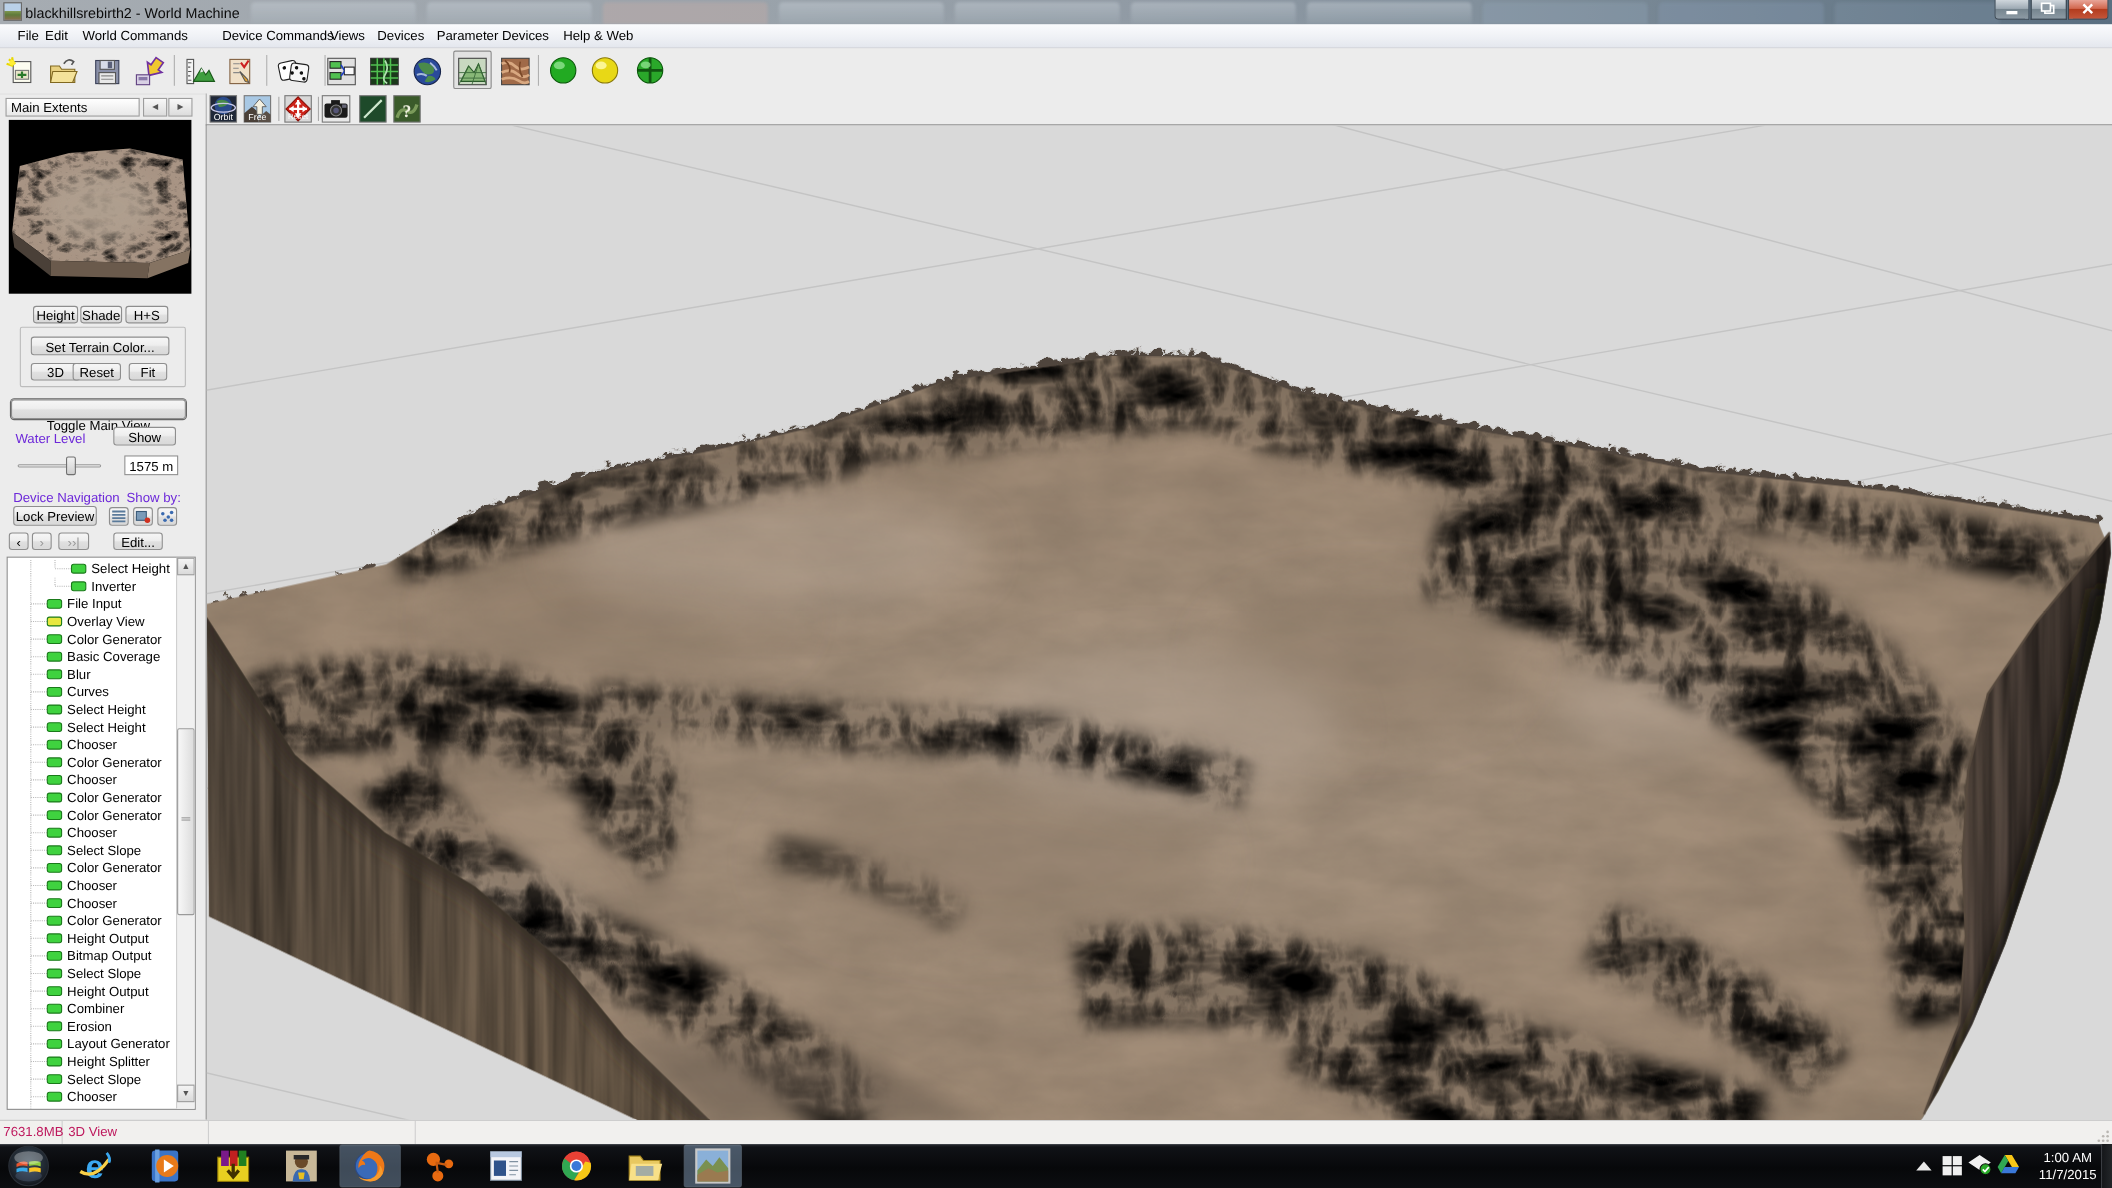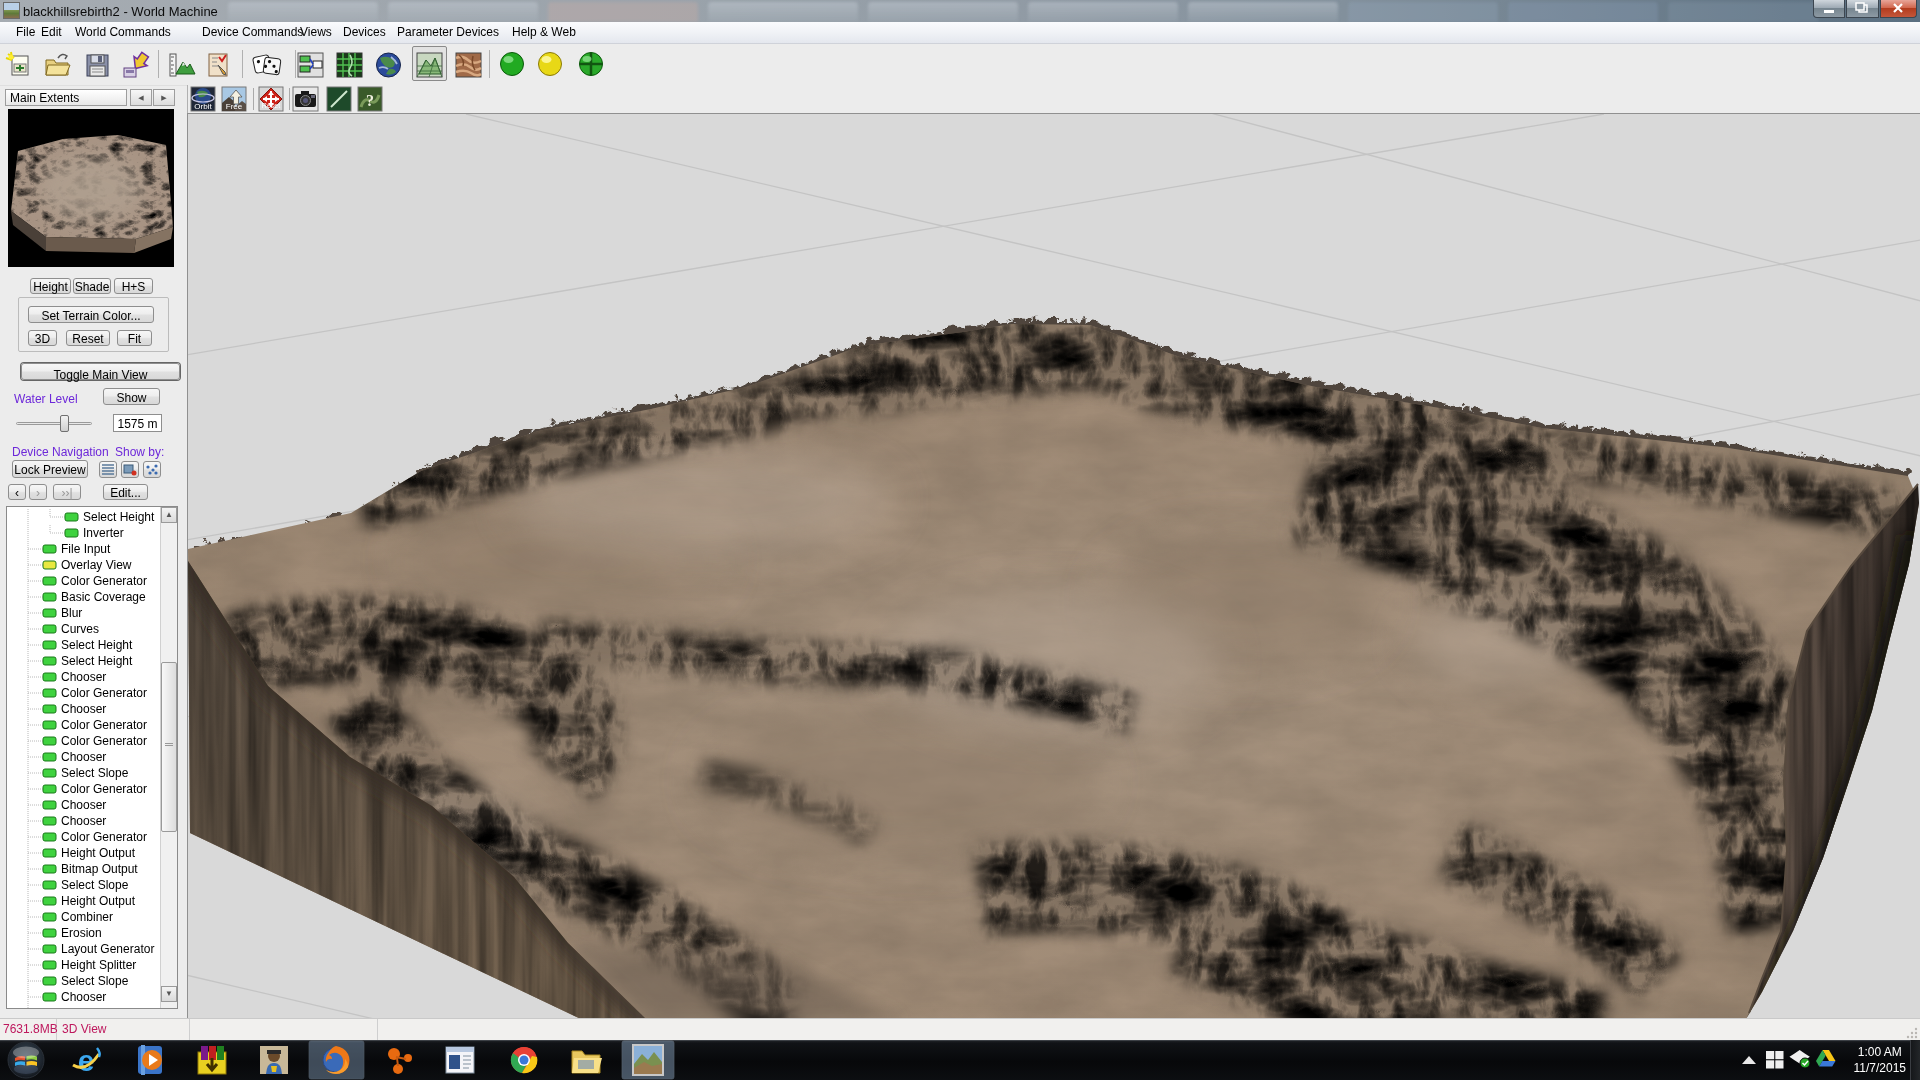--- a/index.html
+++ b/index.html
@@ -234,24 +234,24 @@
       <path d="M 3,102 L 38,128 L 38,142 L 5,116 Z" fill="#4a4038"></path>
       <path d="M 38,128 L 128,130 L 126,144 L 38,142 Z" fill="#6a5a4c"></path>
       <path d="M 128,130 L 165,118 L 163,130 L 126,144 Z" fill="#857362"></path>
     </svg>
   </div>
   <div class="btn" style="left:30px;top:192px;width:41px;height:16px;padding-top:1px">Height</div>
   <div class="btn" style="left:73px;top:192px;width:38px;height:16px;padding-top:1px">Shade</div>
   <div class="btn" style="left:114px;top:192px;width:39px;height:16px;padding-top:1px">H+S</div>
   <div class="grpbox" style="left:18px;top:211px;width:151px;height:55px"></div>
   <div class="btn" style="left:28px;top:220px;width:126px;height:17px;padding-top:2px">Set Terrain Color...</div>
-  <div class="btn" style="left:28px;top:244px;width:29px;height:16px;padding-top:1px">3D</div>
+  <div class="btn" style="left:28px;top:244px;width:45px;height:16px;padding-top:1px">3D</div>
   <div class="btn" style="left:66px;top:244px;width:44px;height:16px;padding-top:1px">Reset</div>
   <div class="btn" style="left:117px;top:244px;width:35px;height:16px;padding-top:1px">Fit</div>
-  <div class="btn" style="left:21px;top:277px;width:159px;height:17px;padding-top:4px;box-shadow:0 0 0 1px #666">Toggle Main View</div>
+  <div class="btn" style="left:10px;top:277px;width:159px;height:17px;padding-top:16px;box-shadow:0 0 0 1px #666">Toggle Main View</div>
   <div id="lbl-water" style="left:14px;top:306px">Water Level</div>
   <div class="btn" style="left:103px;top:302px;width:57px;height:17px;padding-top:2px">Show</div>
   <div id="slider-track"></div>
   <div id="slider-thumb"></div>
   <div id="wlval">1575 m</div>
   <div id="lbl-devnav" style="left:12px;top:359px">Device Navigation</div>
   <div id="lbl-sort" style="left:115px;top:359px">Show by:</div>
   <div class="btn" style="left:12px;top:374px;width:76px;height:18px;padding-top:2px">Lock Preview</div>
   <div class="btn" style="left:99px;top:375px;width:18px;height:17px"><svg width="16" height="15">
           <path d="M 2,3 L 14,3 M 2,6 L 14,6 M 2,9 L 14,9 M 2,12 L 14,12" stroke="#5a7a9a" stroke-width="1.6"></path>

